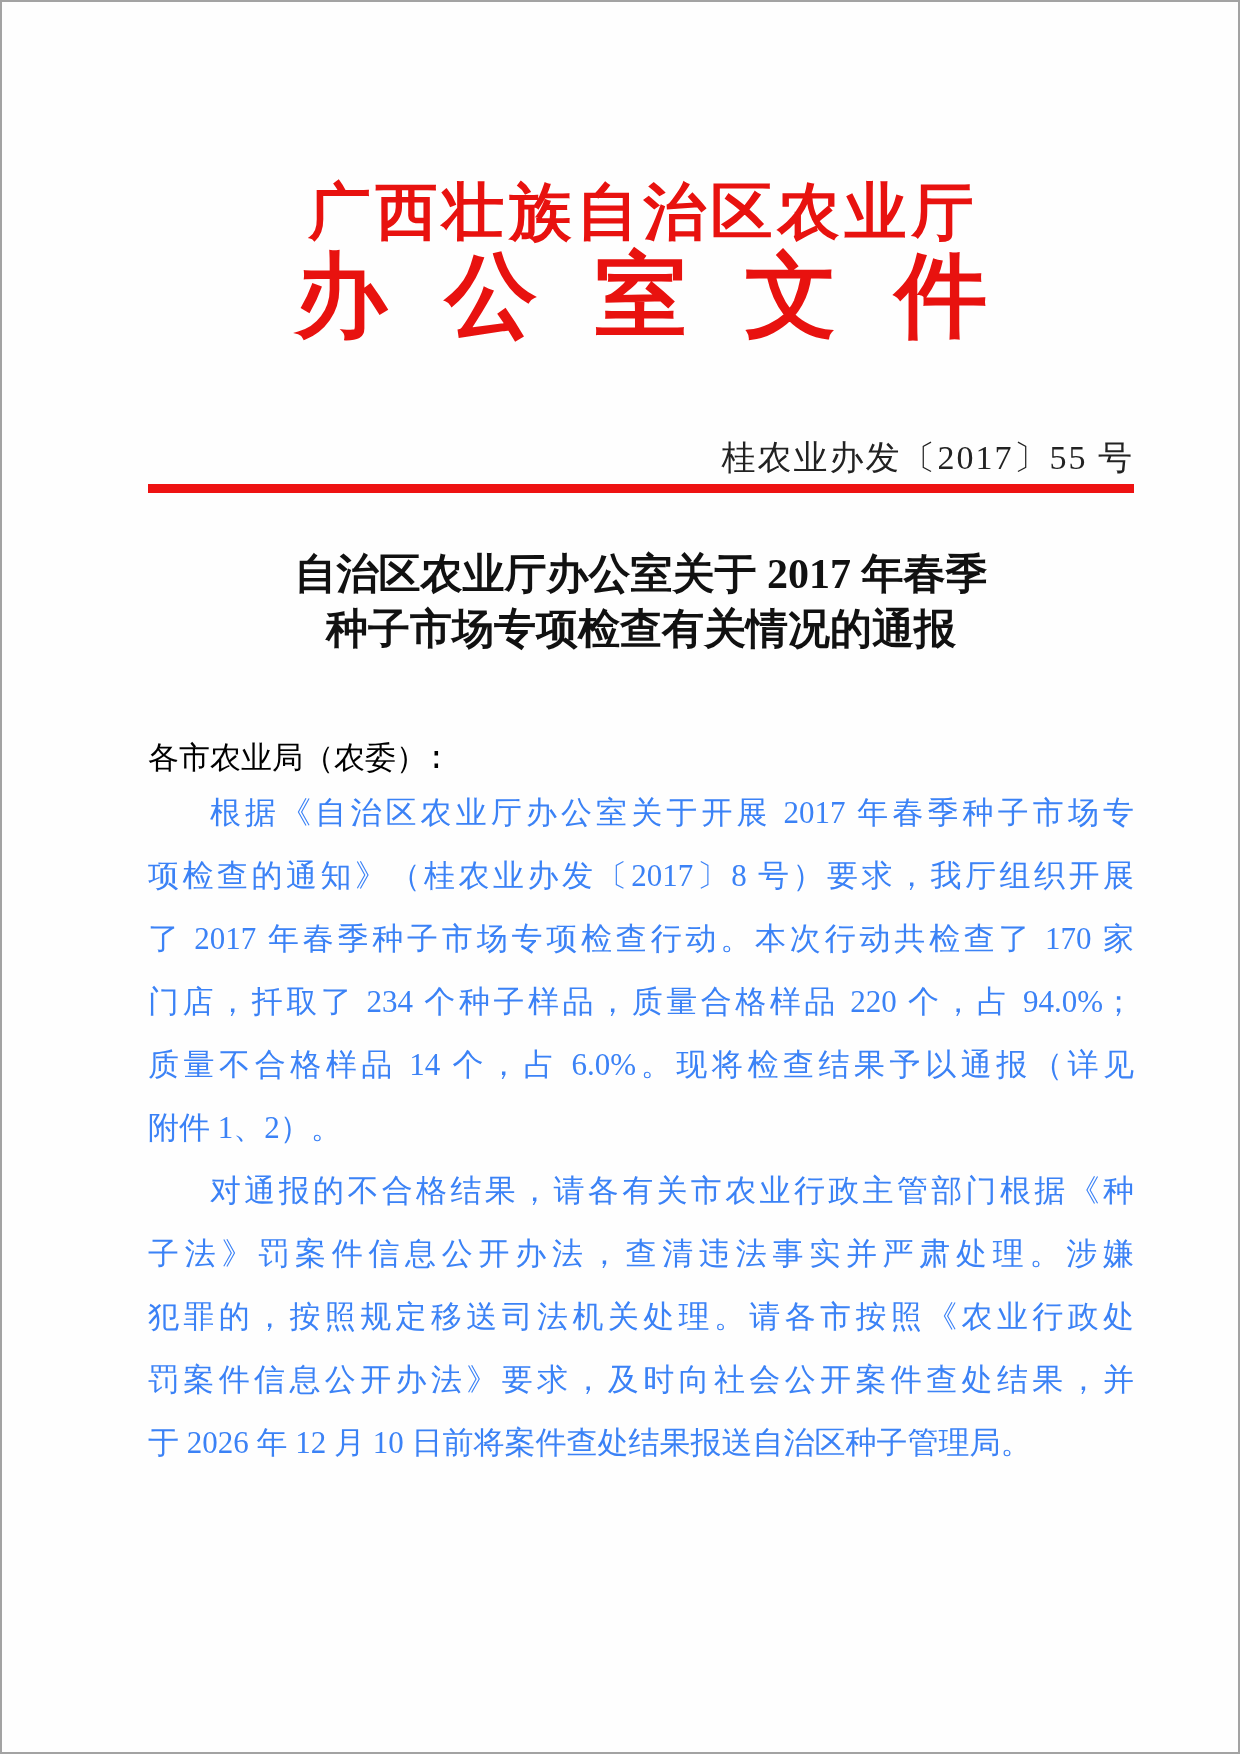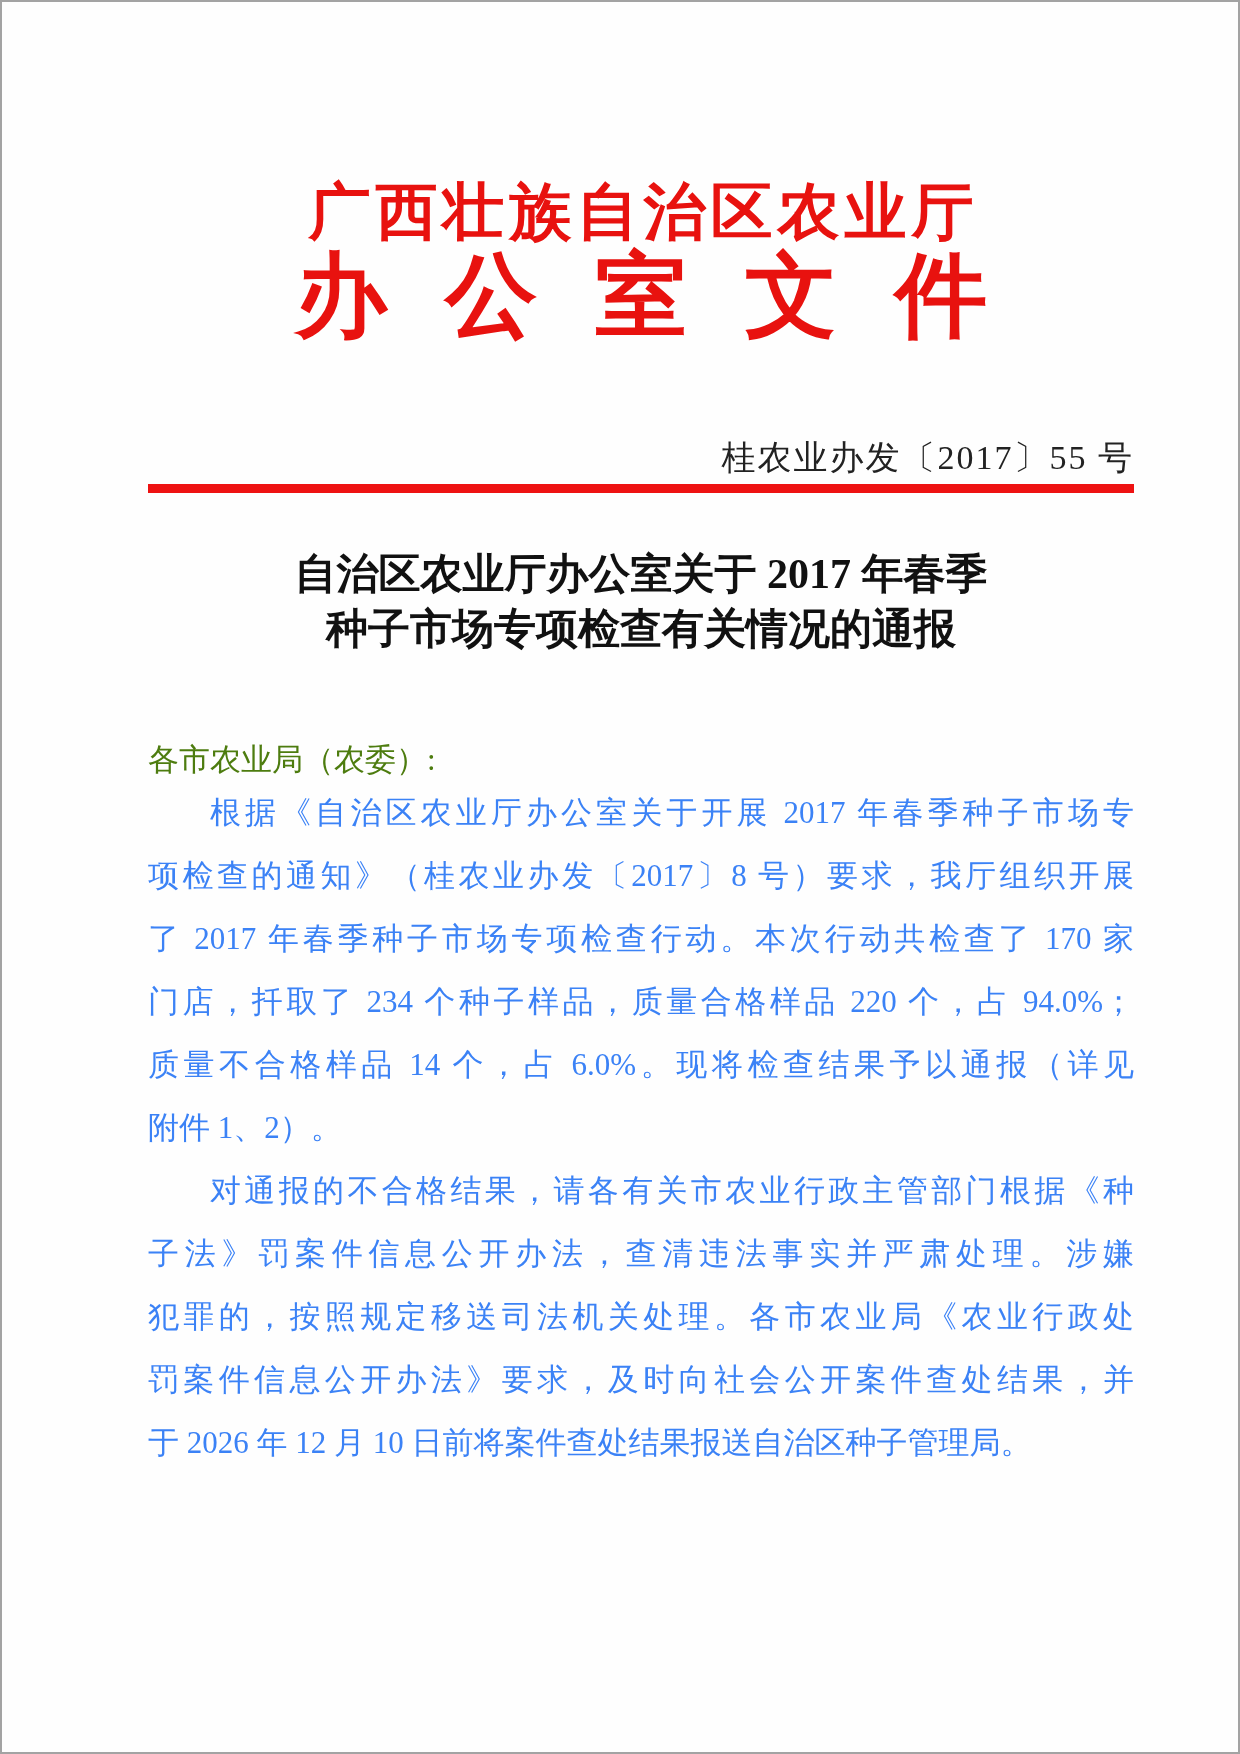--- a/index.html
+++ b/index.html
@@ -58,21 +58,22 @@
     font-size: 42px;
     line-height: 55px;
     font-weight: bold;
     color: #111111;
     text-align: center;
   }
   .salutation {
     margin-top: 82px;
     font-size: 31px;
     line-height: 42px;
-    color: #4d7c0f;
+    color: #000000;
+    font-family: Liberation Mono, monospace;
   }
   .para {
     margin: 0;
   }
   .line {
     font-size: 31px;
     line-height: 63px;
     text-align: justify;
     text-align-last: justify;
     color: #3b82f6;
@@ -105,18 +106,18 @@
     <div class="line">项检查的通知》（桂农业办发〔2017〕8 号）要求，我厅组织开展</div>
     <div class="line">了 2017 年春季种子市场专项检查行动。本次行动共检查了 170 家</div>
     <div class="line">门店，扦取了 234 个种子样品，质量合格样品 220 个，占 94.0%；</div>
     <div class="line">质量不合格样品 14 个，占 6.0%。现将检查结果予以通报（详见</div>
     <div class="line last">附件 1、2）。</div>
   </div>
 
   <div class="para">
     <div class="line indent">对通报的不合格结果，请各有关市农业行政主管部门根据《种</div>
     <div class="line">子法》罚案件信息公开办法，查清违法事实并严肃处理。涉嫌</div>
-    <div class="line">犯罪的，按照规定移送司法机关处理。各市农业局《农业行政处</div>
+    <div class="line">犯罪的，按照规定移送司法机关处理。请各市按照《农业行政处</div>
     <div class="line">罚案件信息公开办法》要求，及时向社会公开案件查处结果，并</div>
     <div class="line last">于 2026 年 12 月 10 日前将案件查处结果报送自治区种子管理局。</div>
   </div>
 
 </div>
 
 </body></html>

